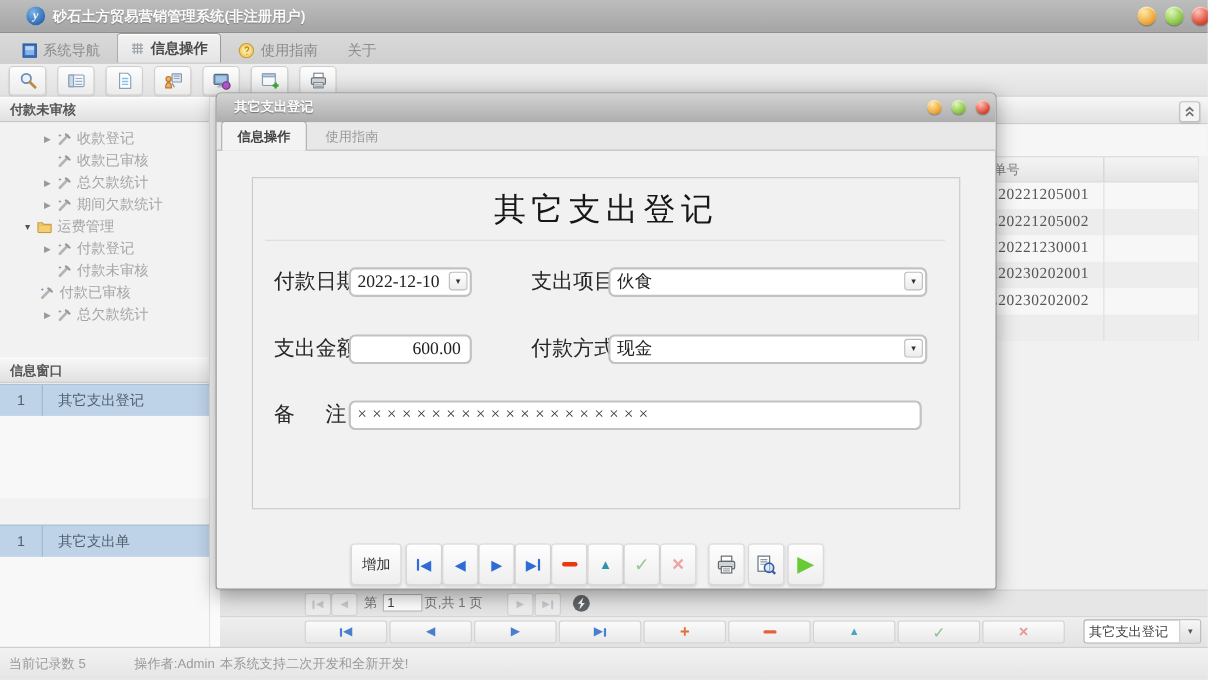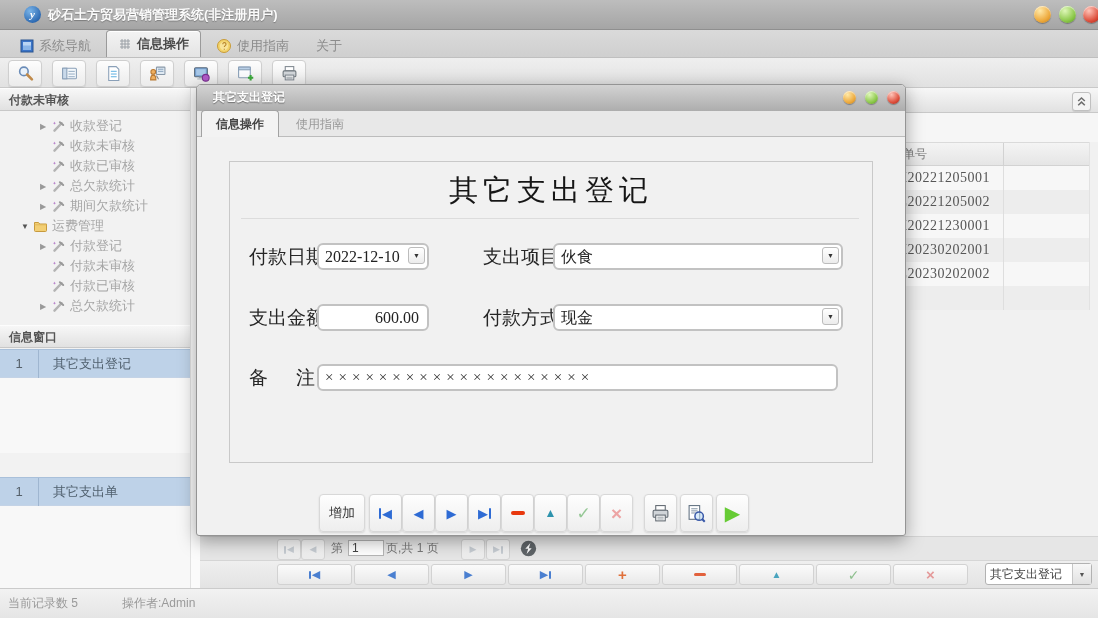--- a/index.html
+++ b/index.html
@@ -280,31 +280,20 @@
       </div>
       <div class="tree-item" style="padding-left: 38px;">
         <span class="arrow"></span>
         <span class="ic">
           <svg width="14" height="13" viewBox="0 0 14 14">
             <line x1="3.2" y1="11.5" x2="10.8" y2="3.5" stroke="#b4b4b4" stroke-width="2.6" stroke-linecap="round"></line>
             <line x1="9" y1="2.4" x2="12.6" y2="5.4" stroke="#9a9a9a" stroke-width="2.2" stroke-linecap="round"></line>
             <path d="M3.2 1.6 l.5 1.3 1.3 .5 -1.3 .5 -.5 1.3 -.5 -1.3 -1.3 -.5 1.3 -.5 z" fill="#b478c8"></path>
           </svg>
         </span>
-        <span class="tl">收款未审核</span>
-      </div>
-      <div class="tree-item" style="padding-left: 38px;">
-        <span class="arrow"></span>
-        <span class="ic">
-          <svg width="14" height="13" viewBox="0 0 14 14">
-            <line x1="3.2" y1="11.5" x2="10.8" y2="3.5" stroke="#b4b4b4" stroke-width="2.6" stroke-linecap="round"></line>
-            <line x1="9" y1="2.4" x2="12.6" y2="5.4" stroke="#9a9a9a" stroke-width="2.2" stroke-linecap="round"></line>
-            <path d="M3.2 1.6 l.5 1.3 1.3 .5 -1.3 .5 -.5 1.3 -.5 -1.3 -1.3 -.5 1.3 -.5 z" fill="#b478c8"></path>
-          </svg>
-        </span>
         <span class="tl">收款已审核</span>
       </div>
       <div class="tree-item" style="padding-left: 38px;">
         <span class="arrow">▶</span>
         <span class="ic">
           <svg width="14" height="13" viewBox="0 0 14 14">
             <line x1="3.2" y1="11.5" x2="10.8" y2="3.5" stroke="#b4b4b4" stroke-width="2.6" stroke-linecap="round"></line>
             <line x1="9" y1="2.4" x2="12.6" y2="5.4" stroke="#9a9a9a" stroke-width="2.2" stroke-linecap="round"></line>
             <path d="M3.2 1.6 l.5 1.3 1.3 .5 -1.3 .5 -.5 1.3 -.5 -1.3 -1.3 -.5 1.3 -.5 z" fill="#b478c8"></path>
           </svg>
@@ -347,21 +336,21 @@
         <span class="arrow"></span>
         <span class="ic">
           <svg width="14" height="13" viewBox="0 0 14 14">
             <line x1="3.2" y1="11.5" x2="10.8" y2="3.5" stroke="#b4b4b4" stroke-width="2.6" stroke-linecap="round"></line>
             <line x1="9" y1="2.4" x2="12.6" y2="5.4" stroke="#9a9a9a" stroke-width="2.2" stroke-linecap="round"></line>
             <path d="M3.2 1.6 l.5 1.3 1.3 .5 -1.3 .5 -.5 1.3 -.5 -1.3 -1.3 -.5 1.3 -.5 z" fill="#b478c8"></path>
           </svg>
         </span>
         <span class="tl">付款未审核</span>
       </div>
-      <div class="tree-item" style="padding-left: 38px;">
+      <div class="tree-item" style="padding-left: 22px;">
         <span class="arrow"></span>
         <span class="ic">
           <svg width="14" height="13" viewBox="0 0 14 14">
             <line x1="3.2" y1="11.5" x2="10.8" y2="3.5" stroke="#b4b4b4" stroke-width="2.6" stroke-linecap="round"></line>
             <line x1="9" y1="2.4" x2="12.6" y2="5.4" stroke="#9a9a9a" stroke-width="2.2" stroke-linecap="round"></line>
             <path d="M3.2 1.6 l.5 1.3 1.3 .5 -1.3 .5 -.5 1.3 -.5 -1.3 -1.3 -.5 1.3 -.5 z" fill="#b478c8"></path>
           </svg>
         </span>
         <span class="tl">付款已审核</span>
       </div>
@@ -522,20 +511,21 @@
         <span class="glyph sm" style="color: rgb(228, 154, 154);">
           <span class="gch" style="font-size: 15px;">×</span>
         </span>
       </div>
     </div>
 </div>
 
 <div class="statusbar">
   <span class="sb-item" style="left:8px">当前记录数 5</span>
   <span class="sb-item" style="left:122px">操作者:Admin</span>
+  <span class="sb-item" style="left:200px">本系统支持二次开发和全新开发!</span>
 </div>
 
 <div class="dialog">
   <div class="d-title">
     <div class="txt">其它支出登记</div>
     <div class="d-wc min" style="left:646px;background:radial-gradient(circle at 35% 28%,#ffe9a8,#eda93c 62%,#c07c14)"></div>
     <div class="d-wc max" style="left:668px;background:radial-gradient(circle at 35% 28%,#dff7b8,#8cc84a 62%,#55961c)"></div>
     <div class="d-wc close" style="left:690px;background:radial-gradient(circle at 35% 28%,#ffc4b8,#dd4f3c 62%,#a32012)"></div>
   </div>
   <div class="d-tabs" id="dialog-tabs">

